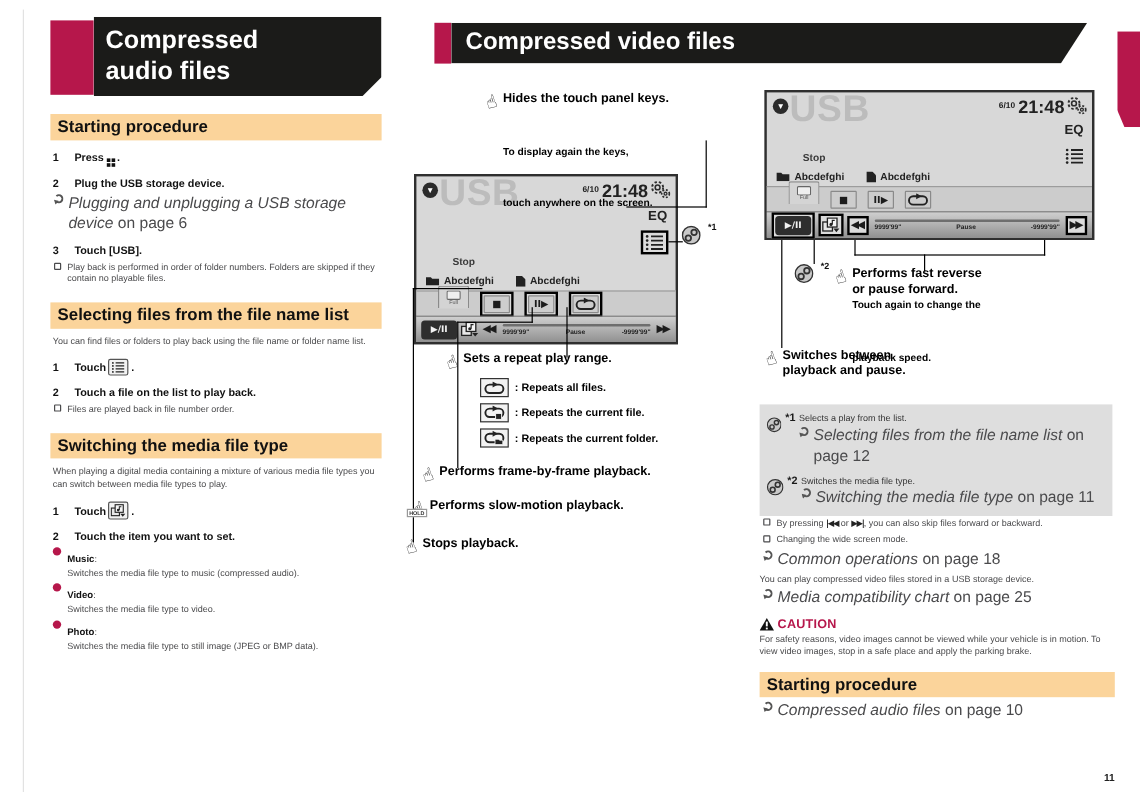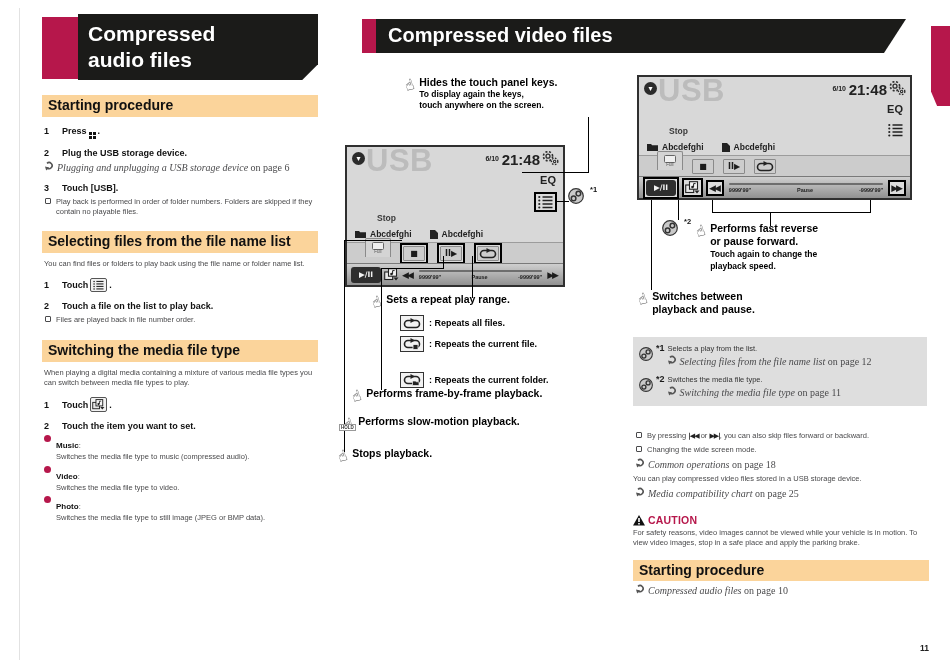--- a/index.html
+++ b/index.html
@@ -13,21 +13,21 @@
 
   
   .colL { position:absolute; left:42px; top:14px; width:276px; }
   .titleblock { display:flex; }
   .accent { width:36px; height:62px; margin-top:3px; background:#b6174b; }
   .titlebox { flex:1; background:#1b1b19; color:#fff; font-weight:bold; font-size:21px; line-height:1.22;
               padding:7px 0 8px 10px; clip-path:polygon(0 0,100% 0,100% calc(100% - 16px),calc(100% - 16px) 100%,0 100%); }
   .sechead { background:#fbd49b; font-weight:bold; font-size:14px; line-height:1.12; padding:3px 6px 3px; margin-top:15px; color:#111; }
   .step { display:flex; gap:9px; margin:9px 0 0 2px; font-size:9px; font-weight:bold; color:#111; align-items:baseline; }
   .step .n { width:9px; flex:none; }
-  .refrow { display:flex; gap:4px; margin:3px 0 0 3px; font-size:10px; color:#4a4a4c; line-height:1.3; align-items:flex-start;font-family:Liberation Serif, serif; }
+  .refrow { display:flex; gap:4px; margin:3px 0 0 3px; font-size:13px; color:#4a4a4c; line-height:1.3; align-items:flex-start; }
   .refrow svg { flex:none; margin-top:0px; }
   .iti { font-style:italic; }
   .nrow { display:flex; gap:5px; margin:4px 0 0 3px; font-size:7.5px; color:#4a4a4c; line-height:1.3; }
   .nbox { width:6px; height:6px; border:1px solid #4a4a4c; border-radius:1px; flex:none; margin-top:1px; }
   .intro { font-size:7.5px; color:#4a4a4c; line-height:1.35; margin:6px 0 0 2px; }
   .bul { display:flex; gap:5px; margin:3px 0 0 2px; }
   .dot { width:7px; height:7px; border-radius:50%; background:#b6174b; flex:none; margin-top:1px; }
   .bname { font-size:8px; font-weight:bold; color:#111; }
   .bdesc { font-size:7.5px; color:#4a4a4c; line-height:1.3; }
   .ic-home { display:inline-grid; grid-template-columns:3px 3px; gap:1px; margin:0 2px; vertical-align:-1px; }
@@ -71,21 +71,21 @@
   .trackcol { flex:1; display:flex; flex-direction:column; gap:2px; padding:0 2px; min-width:0; }
   .tline { height:2px; background:#6e6e6e; border-radius:1px; }
   .trow { display:flex; justify-content:space-between; font-size:5.5px; color:#222; font-weight:bold; }
 
   
   .hand { font-family:"DejaVu Sans",sans-serif; font-size:15px; display:inline-block; transform:rotate(-18deg); color:#111; flex:none; }
   .holdwrap { position:relative; flex:none; }
   .holdtxt { position:absolute; left:-5px; top:9px; font-size:4.5px; font-weight:bold; background:#fff; border:0.5px solid #999;
              padding:0 1px; color:#333; }
   .atitle { font-weight:bold; font-size:10.5px; color:#000; line-height:1.2; }
-  .abody { font-size:8.5px; font-weight:600; color:#000; line-height:1.4; }
+  .abody { font-size:8.5px; font-weight:600; color:#000; line-height:1.4;margin-top:32px; }
   .annflex { display:flex; gap:5px; align-items:flex-start; }
   .repeat-row { position:absolute; display:flex; gap:5px; align-items:center; }
   .repeat-ic { width:24px; height:16px; border:1.5px solid #333; background:#f2f2f2; display:flex; align-items:center; justify-content:center; flex:none; }
   .repeat-txt { font-size:9px; font-weight:bold; color:#000; }
   .star { font-size:7.5px; font-weight:bold; color:#111; margin:-3px 0 0 1px; }
 
   
   .fnbox { position:absolute; left:633px; top:337px; width:294px; background:#dedede; padding:7px 6px; display:flex; flex-direction:column; gap:7px; }
   .fnrow { display:flex; gap:3px; align-items:flex-start; }
   .fnlabel { font-weight:bold; font-size:9px; margin-top:-1px; flex:none; }
@@ -445,21 +445,21 @@
 </div>
 <div class="repeat-row" style="left:400px;top:336px">
   <span class="repeat-ic">
       <svg width="18" height="12" viewBox="0 0 18 12">
         <use href="#loop"></use>
         <rect x="10" y="6.5" width="5" height="5" fill="#222" stroke="#f2f2f2" stroke-width="0.8"></rect>
       </svg>
     </span>
   <span class="repeat-txt">: Repeats the current file.</span>
 </div>
-<div class="repeat-row" style="left:400px;top:372px">
+<div class="repeat-row" style="left:400px;top:357px">
   <span class="repeat-ic">
       <svg width="18" height="12" viewBox="0 0 18 12">
         <use href="#loop"></use>
         <path d="M9.5 7 h3 l0.8 0.8 H16 V11.5 H9.5 Z" fill="#222" stroke="#f2f2f2" stroke-width="0.7"></path>
       </svg>
     </span>
   <span class="repeat-txt">: Repeats the current folder.</span>
 </div>
 
 <div class="abs annflex" style="left:352px;top:387px">

